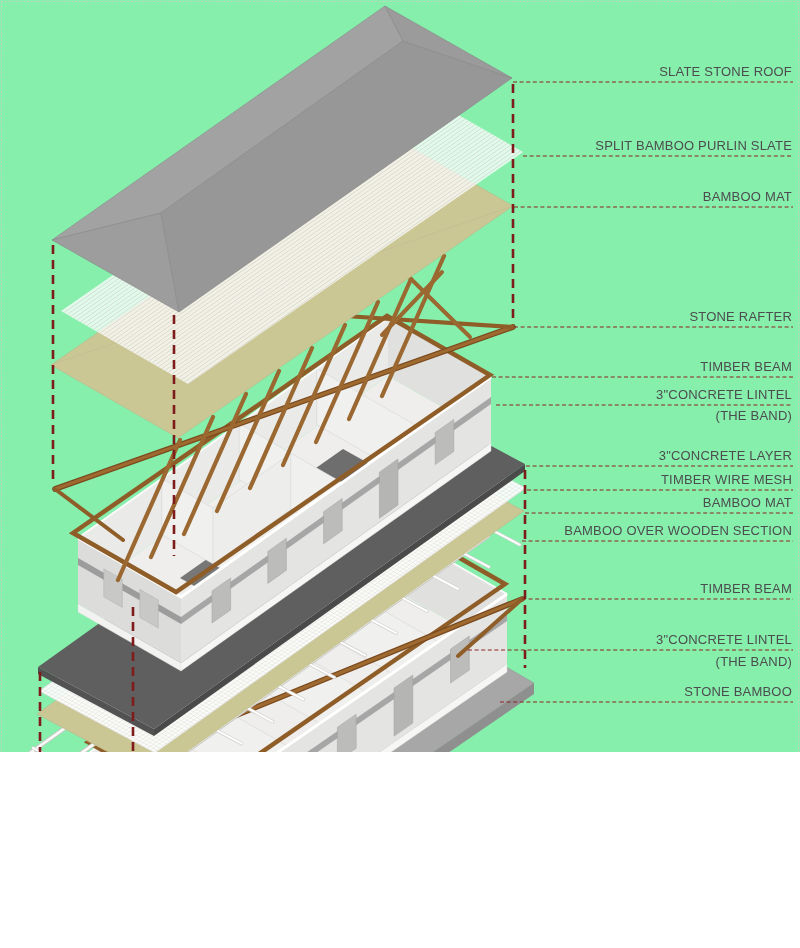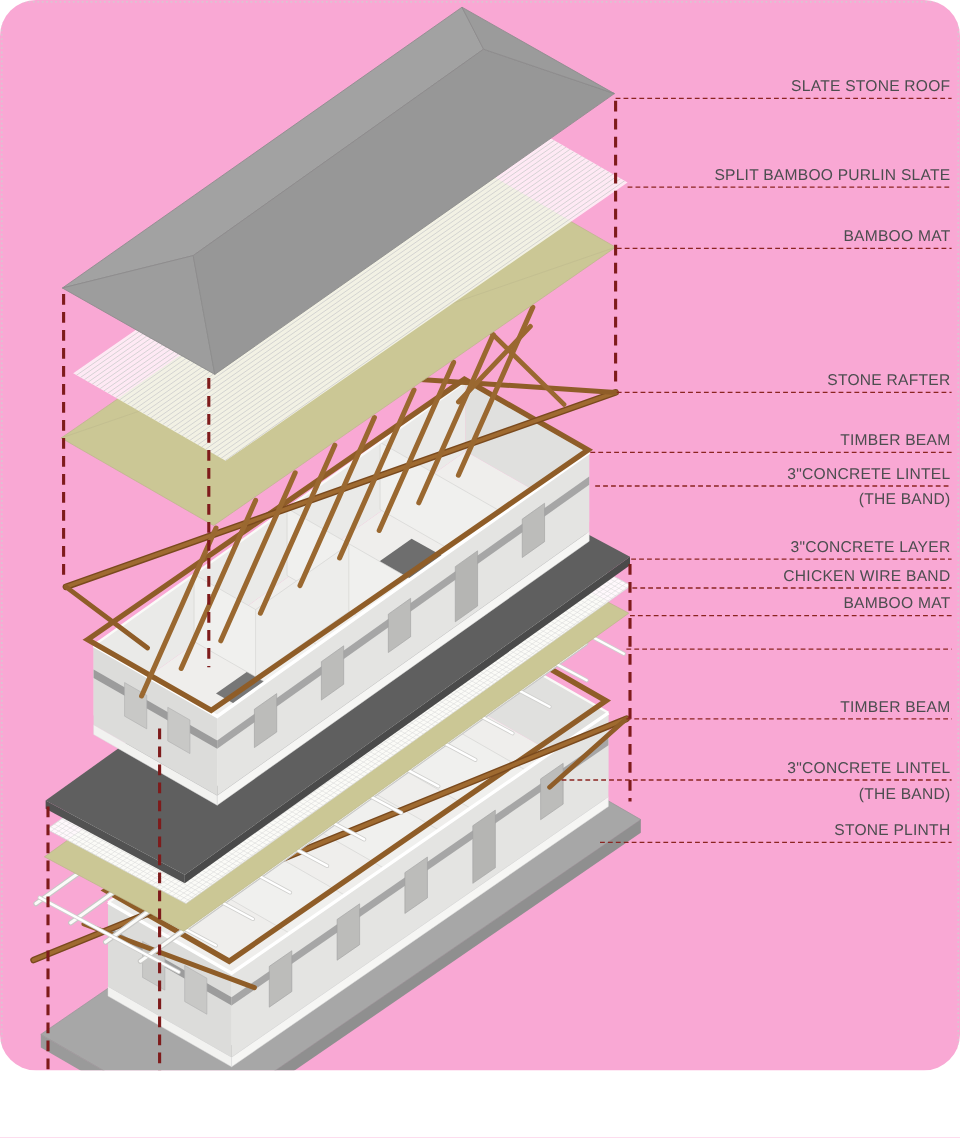--- a/index.html
+++ b/index.html
@@ -1,18 +1,18 @@
 <!DOCTYPE html>
 <html><head>
 <meta charset="utf-8">
 <style>
   html,body{margin:0;padding:0;background:#ffffff;}
   .stage{
-    position:relative;width:800px;height:892px;background:#f9a8d4;
-    overflow:hidden;font-family:"Liberation Sans",sans-serif;border-radius:30px;
+    position:relative;width:800px;height:752px;background:#86efac;
+    overflow:hidden;font-family:"Liberation Sans",sans-serif;
   }
   .stage svg{position:absolute;left:0;top:0;}
   .callout{
     position:absolute;right:8px;text-align:right;white-space:nowrap;
     font-size:13px;line-height:15px;letter-spacing:.2px;color:#4c4d4f;
   }
 </style>
 </head>
 <body>
 
@@ -222,20 +222,21 @@
 </svg>
 
 <div class="callout" style="top:64px"><span>SLATE STONE ROOF</span></div>
 <div class="callout" style="top:138px"><span>SPLIT BAMBOO PURLIN SLATE</span></div>
 <div class="callout" style="top:189px"><span>BAMBOO MAT</span></div>
 <div class="callout" style="top:309px"><span>STONE RAFTER</span></div>
 <div class="callout" style="top:359px"><span>TIMBER BEAM</span></div>
 <div class="callout" style="top:387px"><span>3"CONCRETE LINTEL</span></div>
 <div class="callout" style="top:408px"><span>(THE BAND)</span></div>
 <div class="callout" style="top:448px"><span>3"CONCRETE LAYER</span></div>
-<div class="callout" style="top:472px"><span>CHICKEN WIRE BAND</span></div>
+<div class="callout" style="top:472px"><span>TIMBER WIRE MESH</span></div>
 <div class="callout" style="top:495px"><span>BAMBOO MAT</span></div>
+<div class="callout" style="top:523px"><span>BAMBOO OVER WOODEN SECTION</span></div>
 <div class="callout" style="top:581px"><span>TIMBER BEAM</span></div>
 <div class="callout" style="top:632px"><span>3"CONCRETE LINTEL</span></div>
 <div class="callout" style="top:654px"><span>(THE BAND)</span></div>
-<div class="callout" style="top:684px"><span>STONE PLINTH</span></div>
+<div class="callout" style="top:684px"><span>STONE BAMBOO</span></div>
 
 </div>
 
 </body></html>

